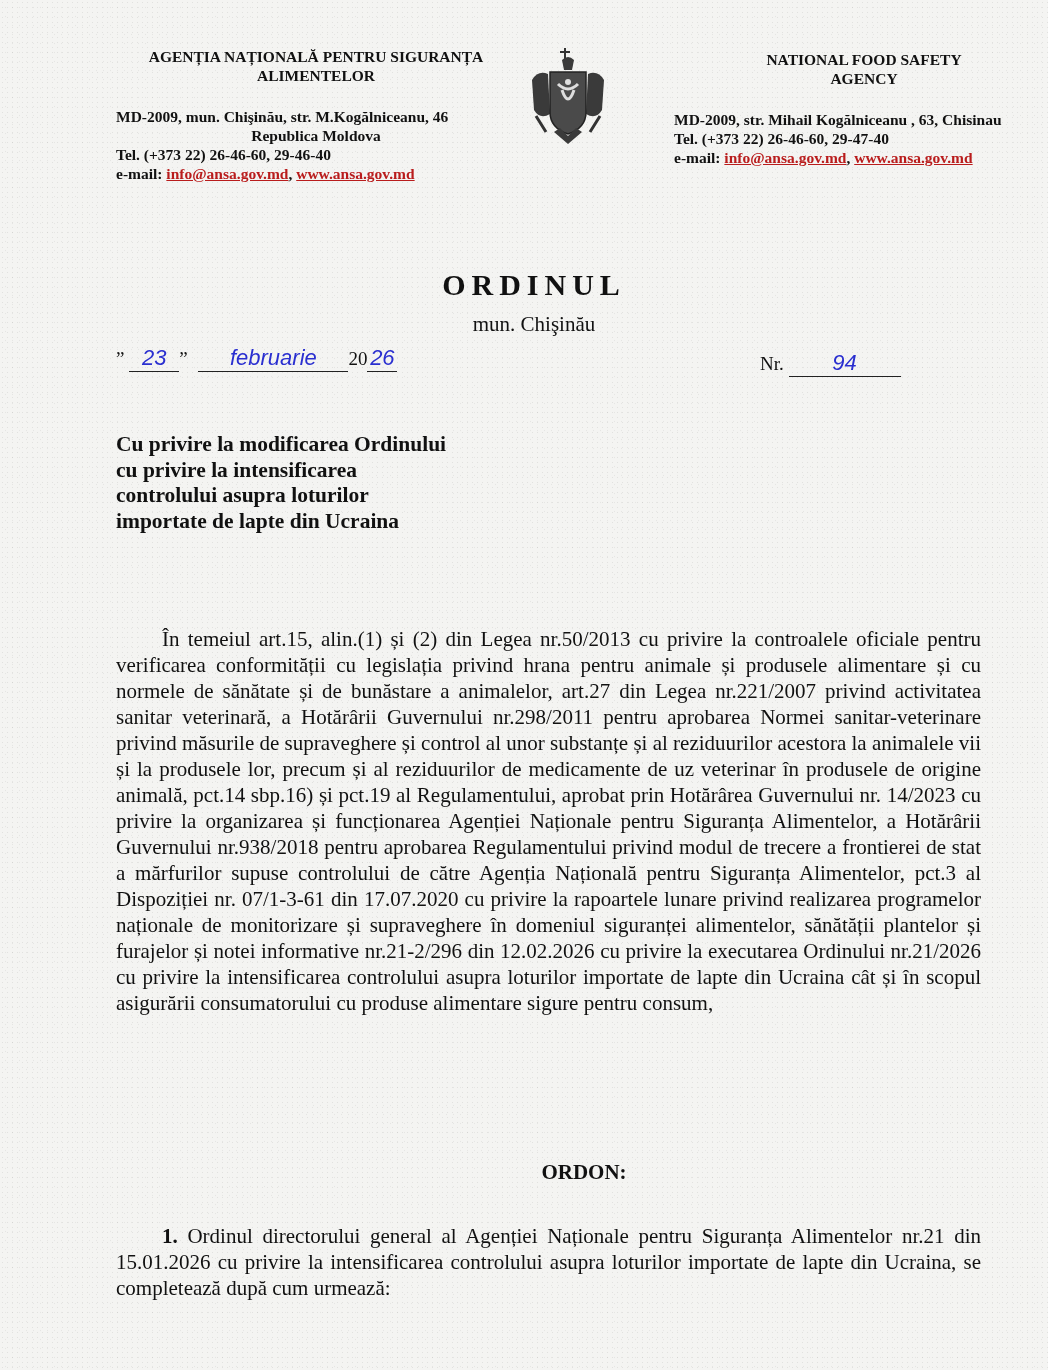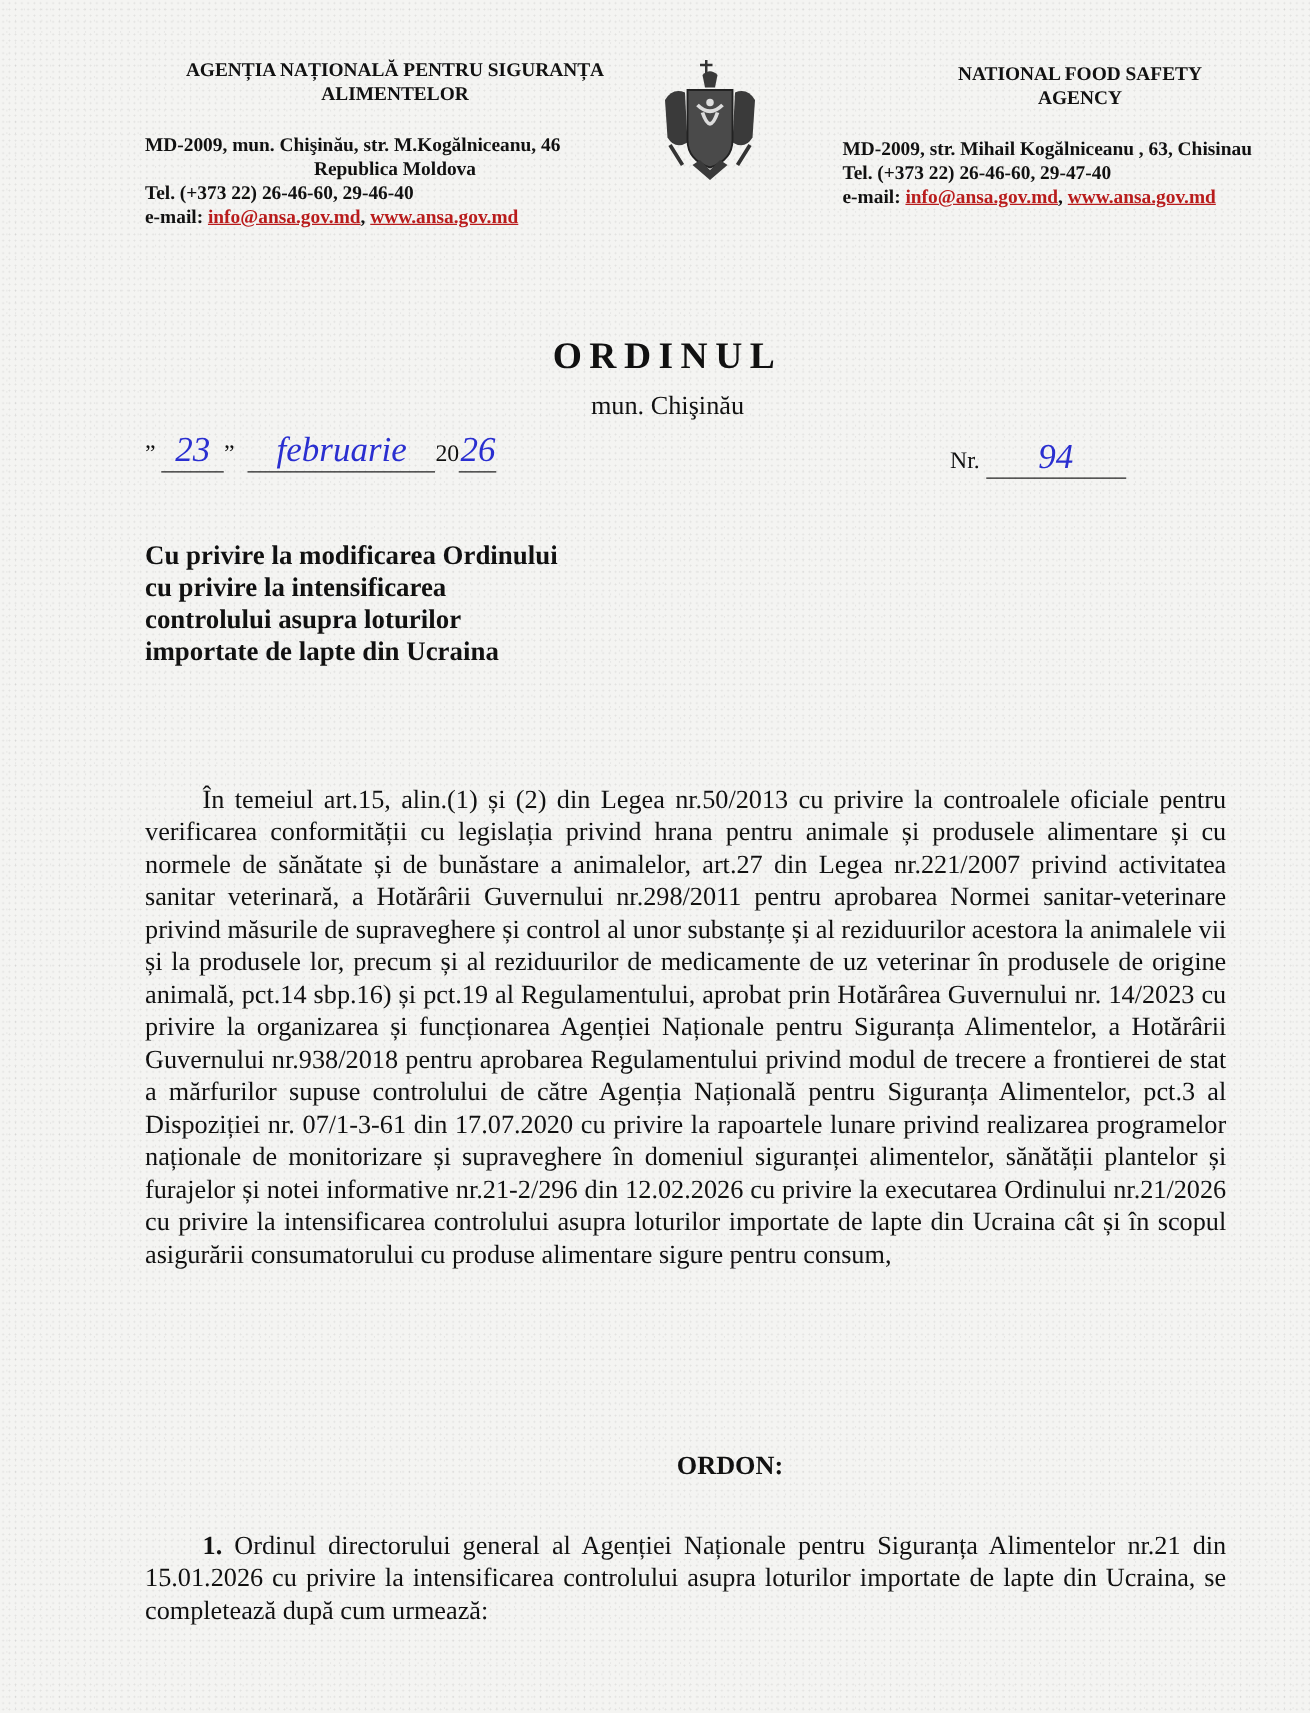--- a/index.html
+++ b/index.html
@@ -20,21 +20,21 @@
   .hdr .c { text-align: center; }
   .hdr a, .hdr .u { color: #b91c1c; text-decoration: underline; }
   #hdr-left { left: 116px; top: 47px; width: 400px; }
   #hdr-right { left: 632px; top: 50px; width: 380px; margin-left: 42px; }
   .gap { height: 22px; }
   #emblem { left: 528px; top: 44px; width: 80px; height: 104px; }
 
   #title { left: 0; width: 1068px; top: 268px; text-align: center; font-size: 30px; font-weight: bold; letter-spacing: 6px; }
   #city { left: 0; width: 1068px; top: 312px; text-align: center; font-size: 21px; }
 
-  .hand { font-family: Liberation Serif, serif; font-style: italic; color: #2a2fd0; font-size: 28px; }
+  .hand { font-family: Liberation Sans, sans-serif; font-style: italic; color: #2a2fd0; font-size: 22px; }
   .uline { border-bottom: 1.5px solid #222; display: inline-block; text-align: center; }
   #date-row { left: 116px; top: 345px; font-size: 19px; }
   #nr-row { left: 760px; top: 350px; font-size: 19px; }
 
   #subject { left: 116px; top: 432px; font-weight: bold; font-size: 21.5px; line-height: 25.5px; }
 
   .body-text { font-size: 21px; line-height: 26px; text-align: justify; }
   #preamble { left: 116px; top: 626px; width: 865px; }
   .indent { text-indent: 46px; }
 

